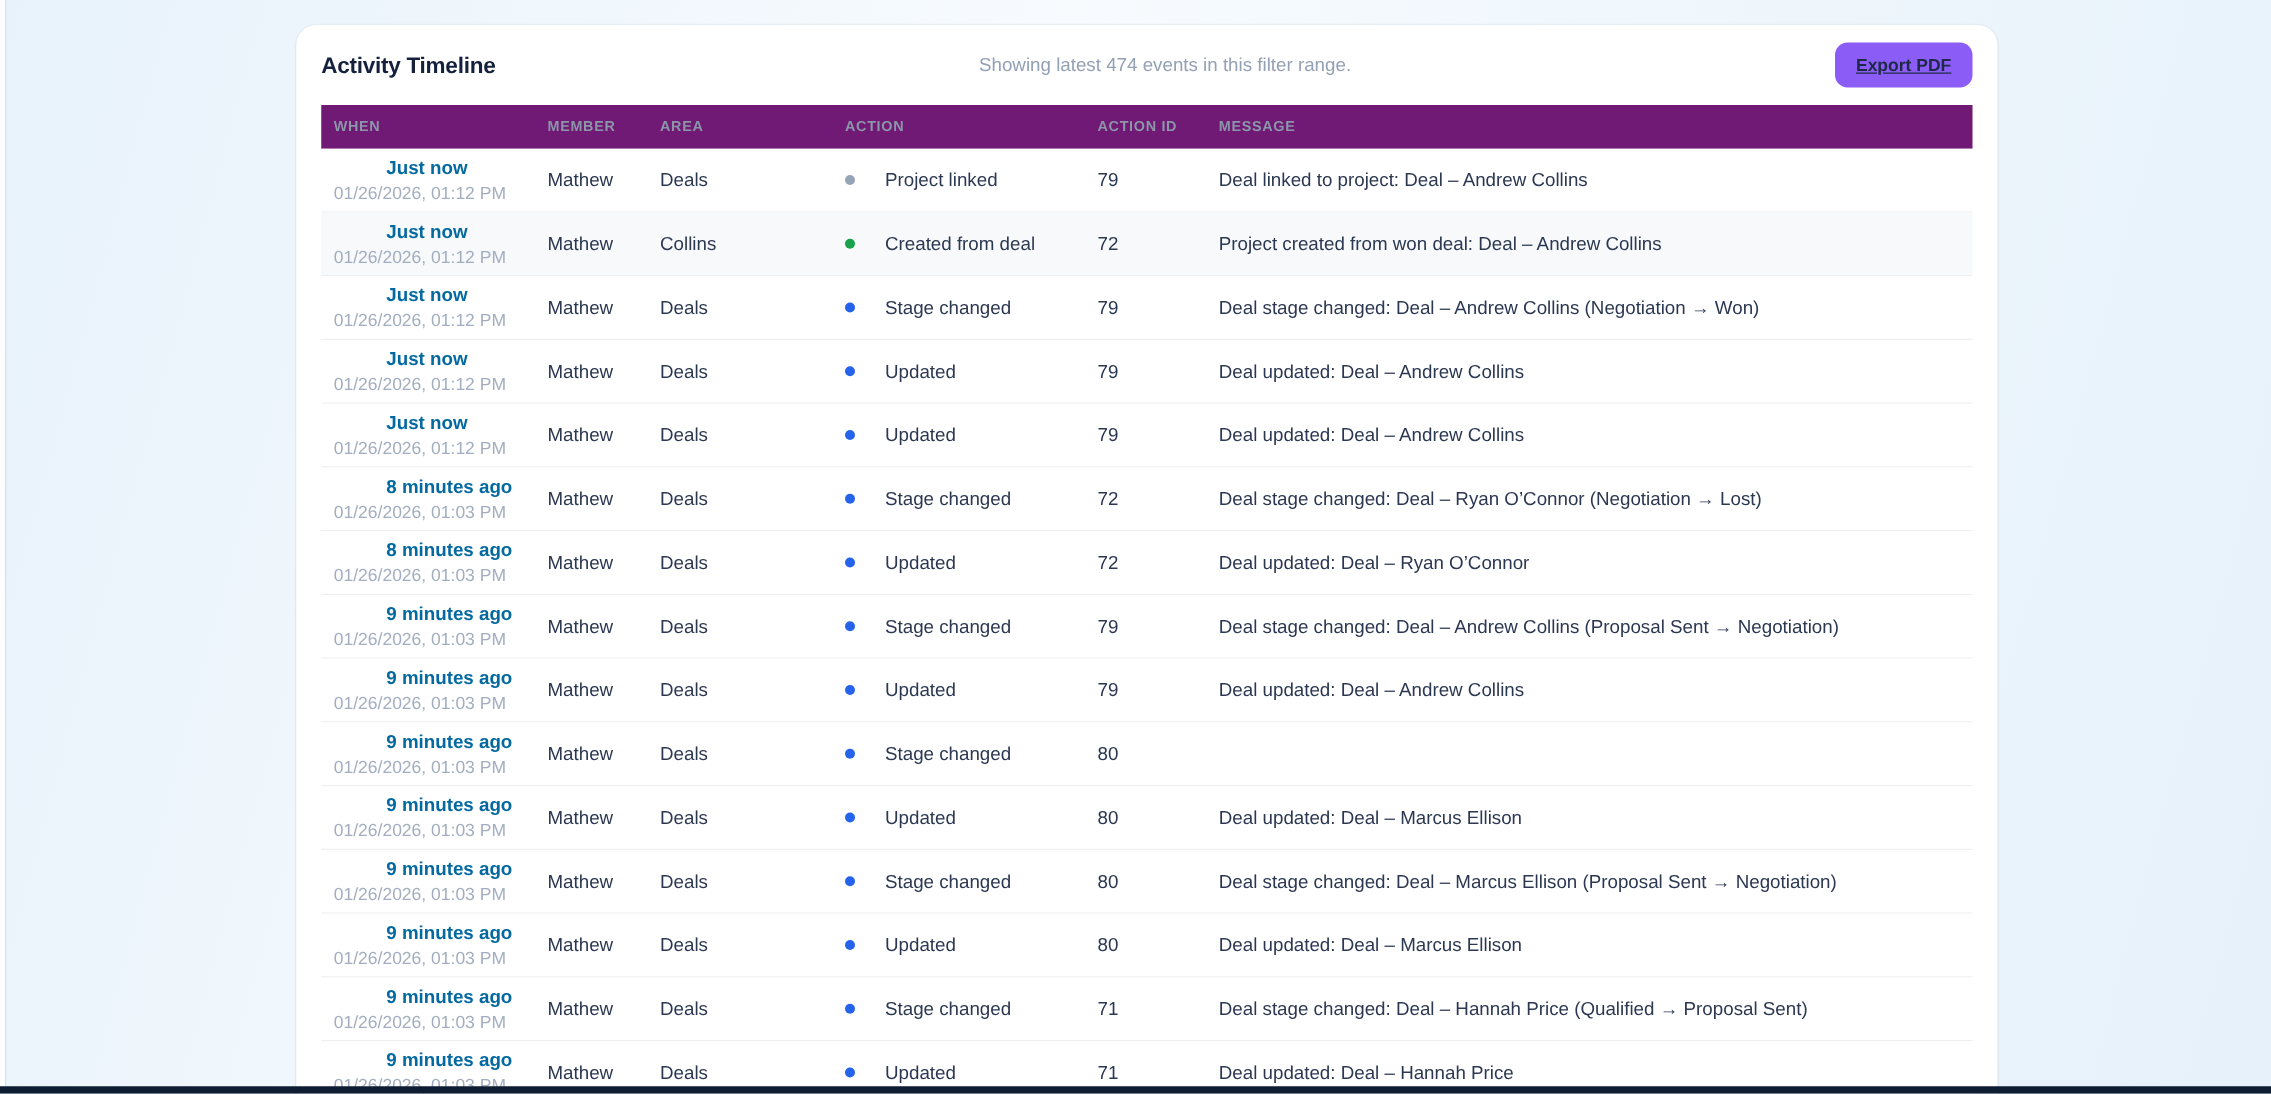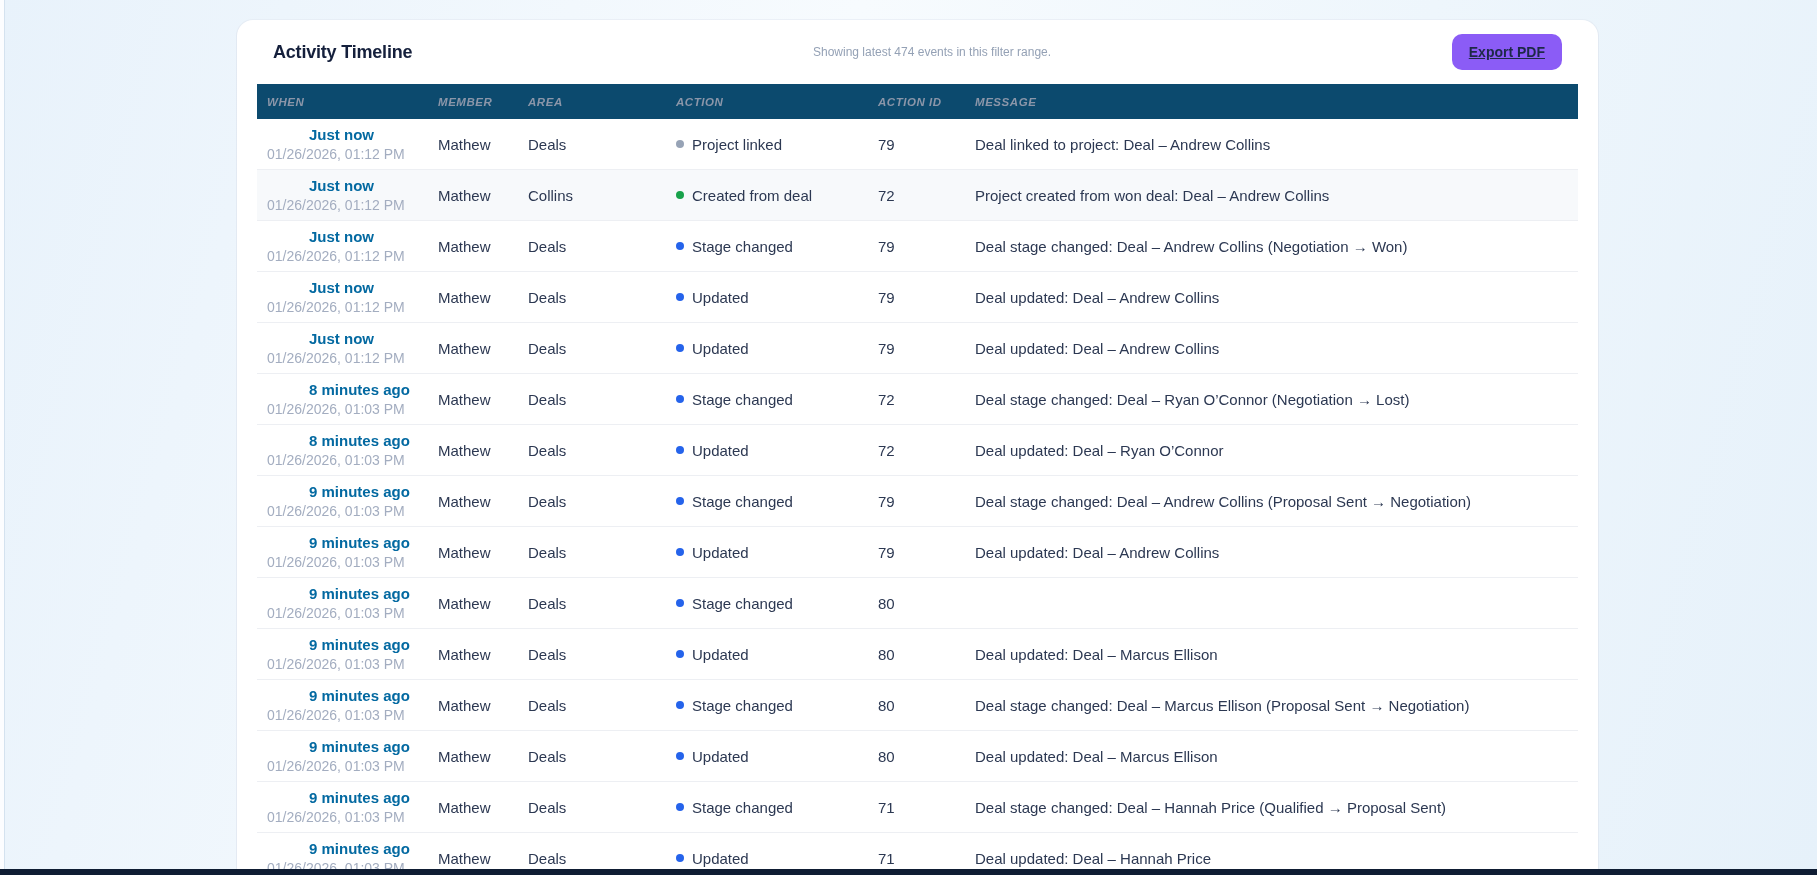--- a/index.html
+++ b/index.html
@@ -13,55 +13,55 @@
   .left-strip { position:absolute; left:0; top:0; bottom:6px; width:4px; background:#fcfdff; }
   .left-line  { position:absolute; left:4px; top:0; bottom:6px; width:1px; background:#d4e2ef; }
   .bottom-bar { position:absolute; left:0; right:0; bottom:0; height:6px; background:#0f1d33; z-index:20; }
 
   .card {
     position:absolute; left:237px; top:20px; width:1361px; height:900px;
     background:#ffffff; border-radius:16px;
     box-shadow:0 1px 2px rgba(23,43,77,.07), 0 0 0 1px rgba(226,232,240,.55);
   }
   .card-header {
-    height:64px; padding:0 36px; display:flex; align-items:center; gap:28px;
+    height:64px; padding:0 20px; display:flex; align-items:center; gap:28px;
   }
   .card-title {
     font-size:18px; font-weight:700; color:#15203c; letter-spacing:-0.2px; white-space:nowrap;
   }
   .card-subtitle {
-    flex:1; text-align:center; font-size:12px; color:#94a1b5;
+    flex:1; text-align:center; font-size:15px; color:#94a1b5;
   }
   .export-btn {
     background:#8b5cf6; border:none; border-radius:10px;
     padding:10px 17px; font-family:inherit;
     font-size:14px; font-weight:700; color:#1d2947;
     text-decoration:underline; cursor:pointer; white-space:nowrap;
   }
 
   .table { margin:0 20px; }
   .thead, .trow {
     display:grid;
     grid-template-columns:171px 90px 148px 202px 97px 1fr;
     align-items:center;
     padding-left:10px;
   }
   .thead {
-    height:35px; background:#0c4a6e;
-    color:#8b96a9; font-size:11.5px; font-weight:700; letter-spacing:.55px;font-style:italic;
+    height:35px; background:#701a75;
+    color:#8b96a9; font-size:11.5px; font-weight:700; letter-spacing:.55px;
   }
   .trow {
     height:51px; border-bottom:1px solid #edeff3;
     font-size:15px; color:#2c3852; background:#ffffff;
   }
   .trow.highlighted { background:#f7f9fb; }
 
   .when-rel { font-size:15px; font-weight:600; color:#0369a1; line-height:1.3;margin-left:42px; }
   .when-ts  { font-size:14px; color:#a3adc0; line-height:1.3; }
-  .action-cell { display:flex; align-items:center; gap:8px; }
+  .action-cell { display:flex; align-items:center; gap:24px; }
   .dot { width:8px; height:8px; border-radius:50%; flex:0 0 auto; }
   .msg-cell { white-space:nowrap; overflow:hidden; }
 </style>
 </head>
 <body>
 
 <div class="left-strip"></div>
 <div class="left-line"></div>
 
 <div class="card">

